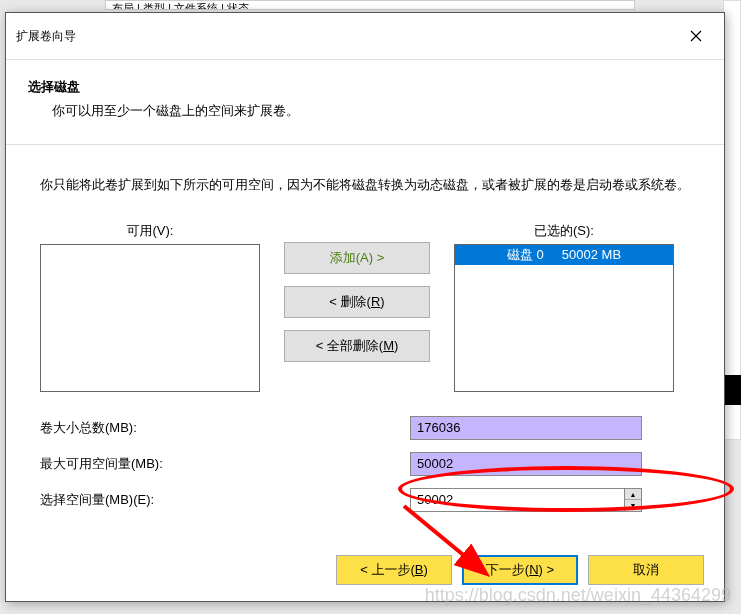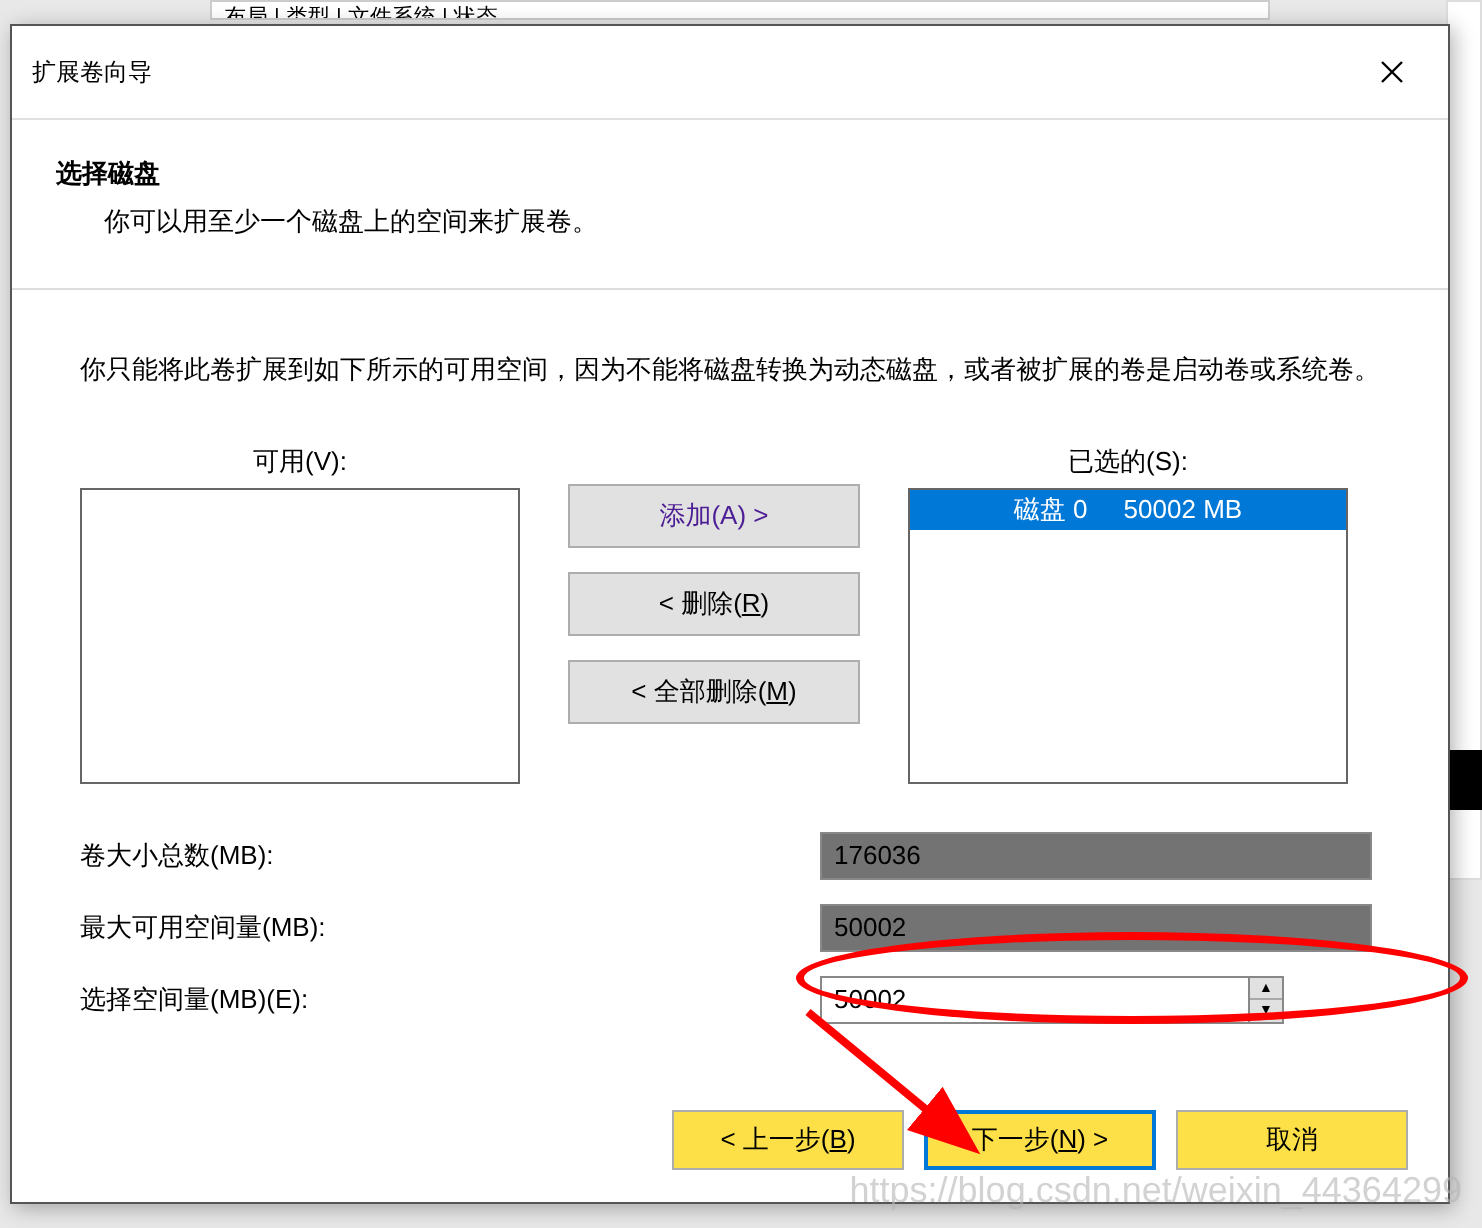--- a/index.html
+++ b/index.html
@@ -130,41 +130,41 @@
     }
     .mid-btn {
       width: 146px;
       height: 32px;
       background: #e1e1e1;
       border: 1px solid #adadad;
       font-size: 13px;
       cursor: pointer;
     }
     .mid-btn:disabled {
-      color: #4c1d95;
+      color: #4d7c0f;
       cursor: default;
     }
     .mid-btn u { text-decoration: underline; }
     .field-row {
       display: flex;
       align-items: center;
       margin-bottom: 12px;
     }
     .field-label {
       width: 370px;
     }
     .field-value {
-      width: 276px;
+      width: 232px;
       height: 24px;
       border: 1px solid #888;
       padding: 2px 6px;
       font-size: 13px;
       display: flex;
       align-items: center;
-      background: #737373;
+      background: #c4b5fd;
     }
     .spinner-wrap {
       display: flex;
       width: 232px;
       position: relative;
     }
     .spinner-input {
       flex: 1;
       height: 24px;
       border: 1px solid #888;

